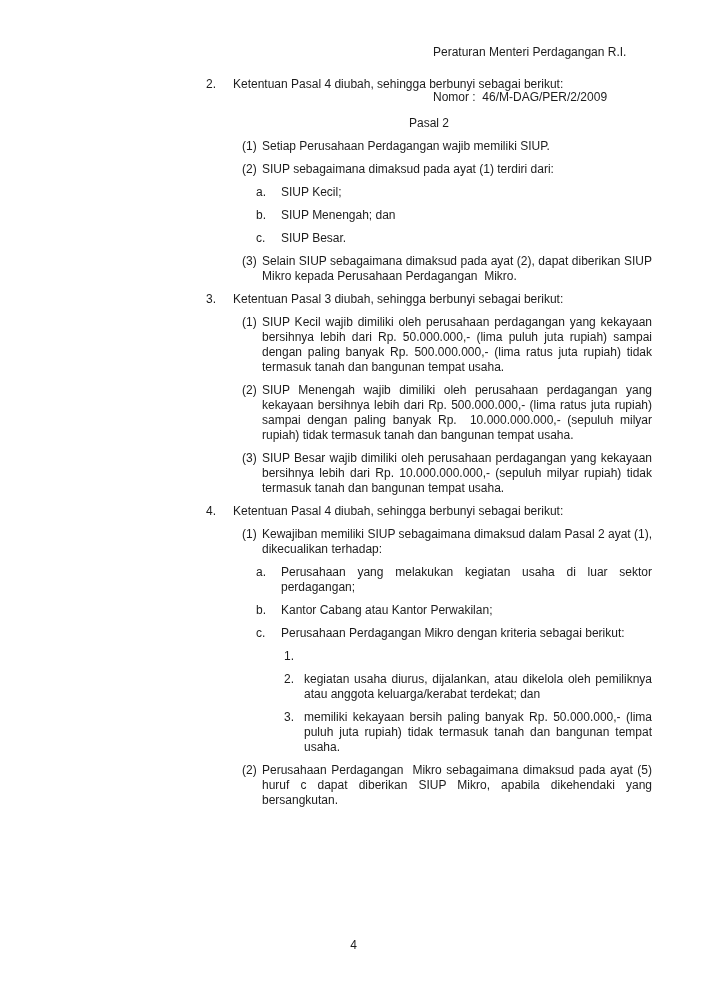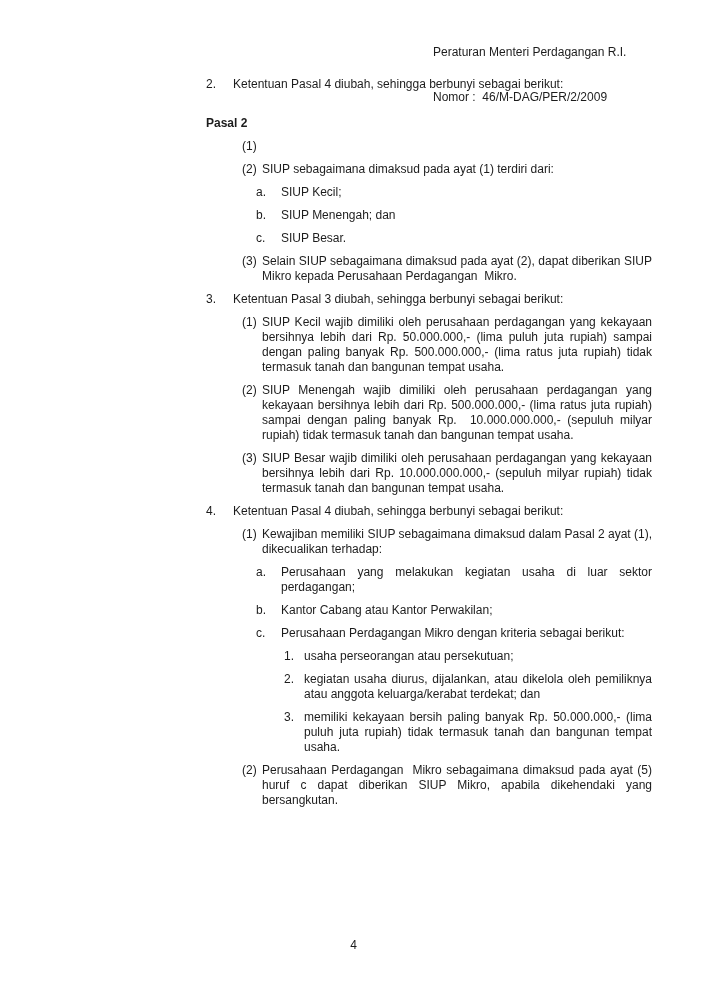--- a/index.html
+++ b/index.html
@@ -46,23 +46,23 @@
     white-space: pre-wrap;
   }
   .sec-row .marker    { width: 27px; }
   .ayat-row           { padding-left: 36px; }
   .ayat-row .marker   { width: 20px; }
   .letter-row         { padding-left: 50px; }
   .letter-row .marker { width: 25px; }
   .sub-row            { padding-left: 78px; }
   .sub-row .marker    { width: 20px; }
   .pasal {
-    text-align: left;
+    text-align: center;
     margin: 24px 0 8px 0;
-    font-weight: bold;
+    font-weight: normal;
   }
   .doc-footer {
     position: absolute;
     top: 938px;
     left: 0;
     width: 707px;
     text-align: center;
   }
 </style>
 </head>
@@ -79,20 +79,21 @@
 
     <section>
       <div class="row sec-row">
         <span class="marker">2.</span>
         <span class="text">Ketentuan Pasal 4 diubah, sehingga berbunyi sebagai berikut:</span>
       </div>
       <div class="pasal">Pasal 2</div>
 
       <div class="row ayat-row">
         <span class="marker">(1)</span>
+        <span class="text">Setiap Perusahaan Perdagangan wajib memiliki SIUP.</span>
       </div>
 
       <div class="row ayat-row">
         <span class="marker">(2)</span>
         <span class="text">SIUP sebagaimana dimaksud pada ayat (1) terdiri dari:</span>
       </div>
 
       <div class="row letter-row">
         <span class="marker">a.</span>
         <span class="text">SIUP Kecil;</span>
@@ -151,21 +152,20 @@
         <span class="marker">b.</span>
         <span class="text">Kantor Cabang atau Kantor Perwakilan;</span>
       </div>
       <div class="row letter-row">
         <span class="marker">c.</span>
         <span class="text">Perusahaan Perdagangan Mikro dengan kriteria sebagai berikut:</span>
       </div>
 
       <div class="row sub-row">
         <span class="marker">1.</span>
-        <span class="text">usaha perseorangan atau persekutuan;</span>
       </div>
       <div class="row sub-row">
         <span class="marker">2.</span>
         <span class="text">kegiatan usaha diurus, dijalankan, atau dikelola oleh pemiliknya atau anggota keluarga/kerabat terdekat; dan</span>
       </div>
       <div class="row sub-row">
         <span class="marker">3.</span>
         <span class="text">memiliki kekayaan bersih paling banyak Rp. 50.000.000,- (lima puluh juta rupiah) tidak termasuk tanah dan bangunan tempat usaha.</span>
       </div>
 

